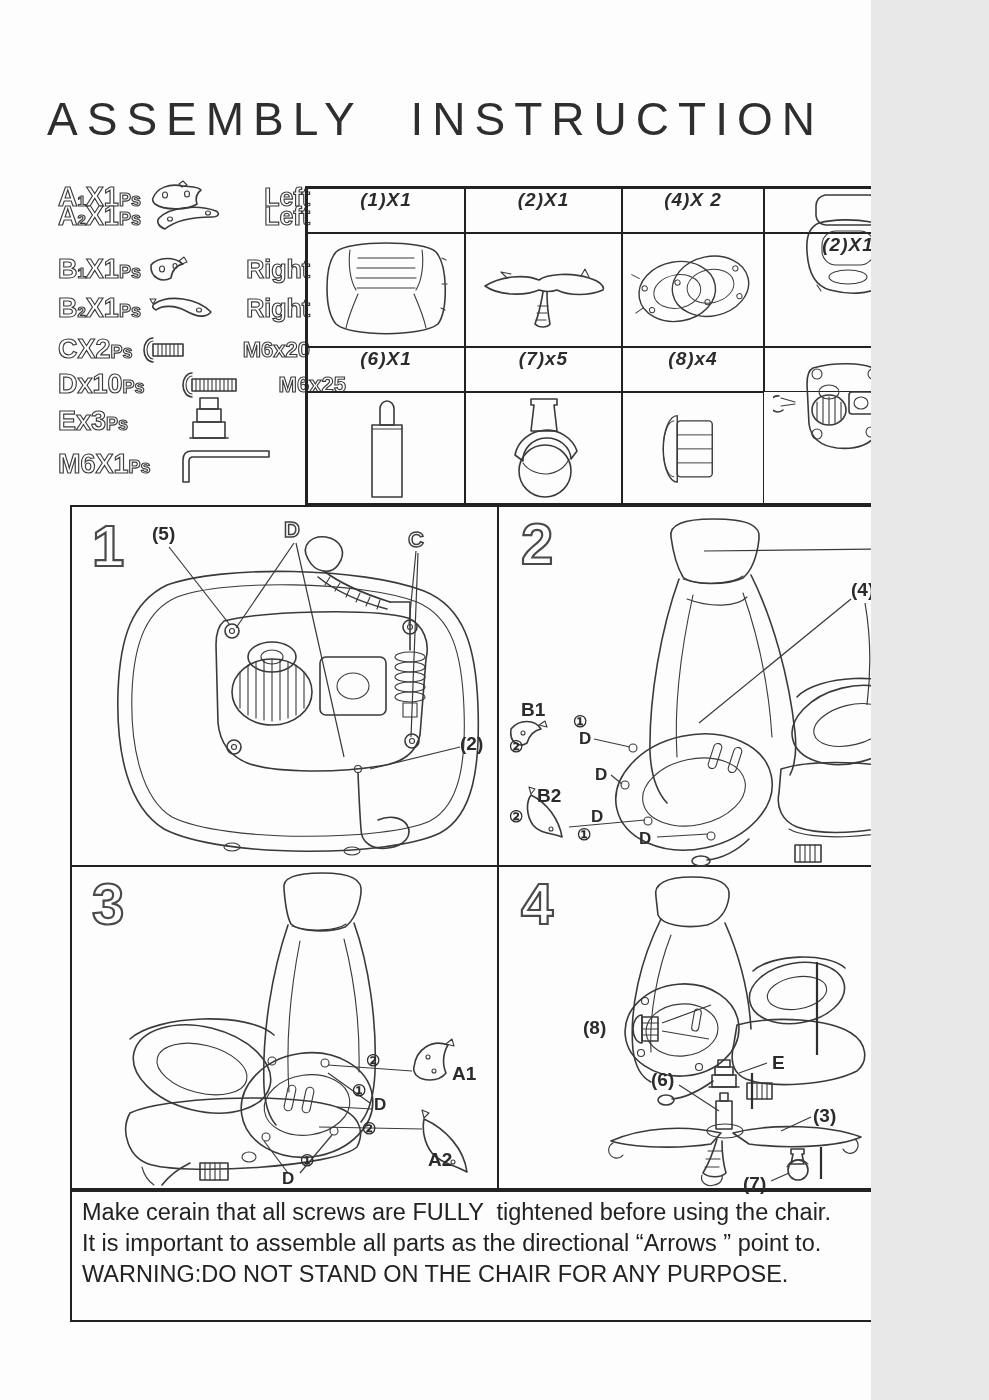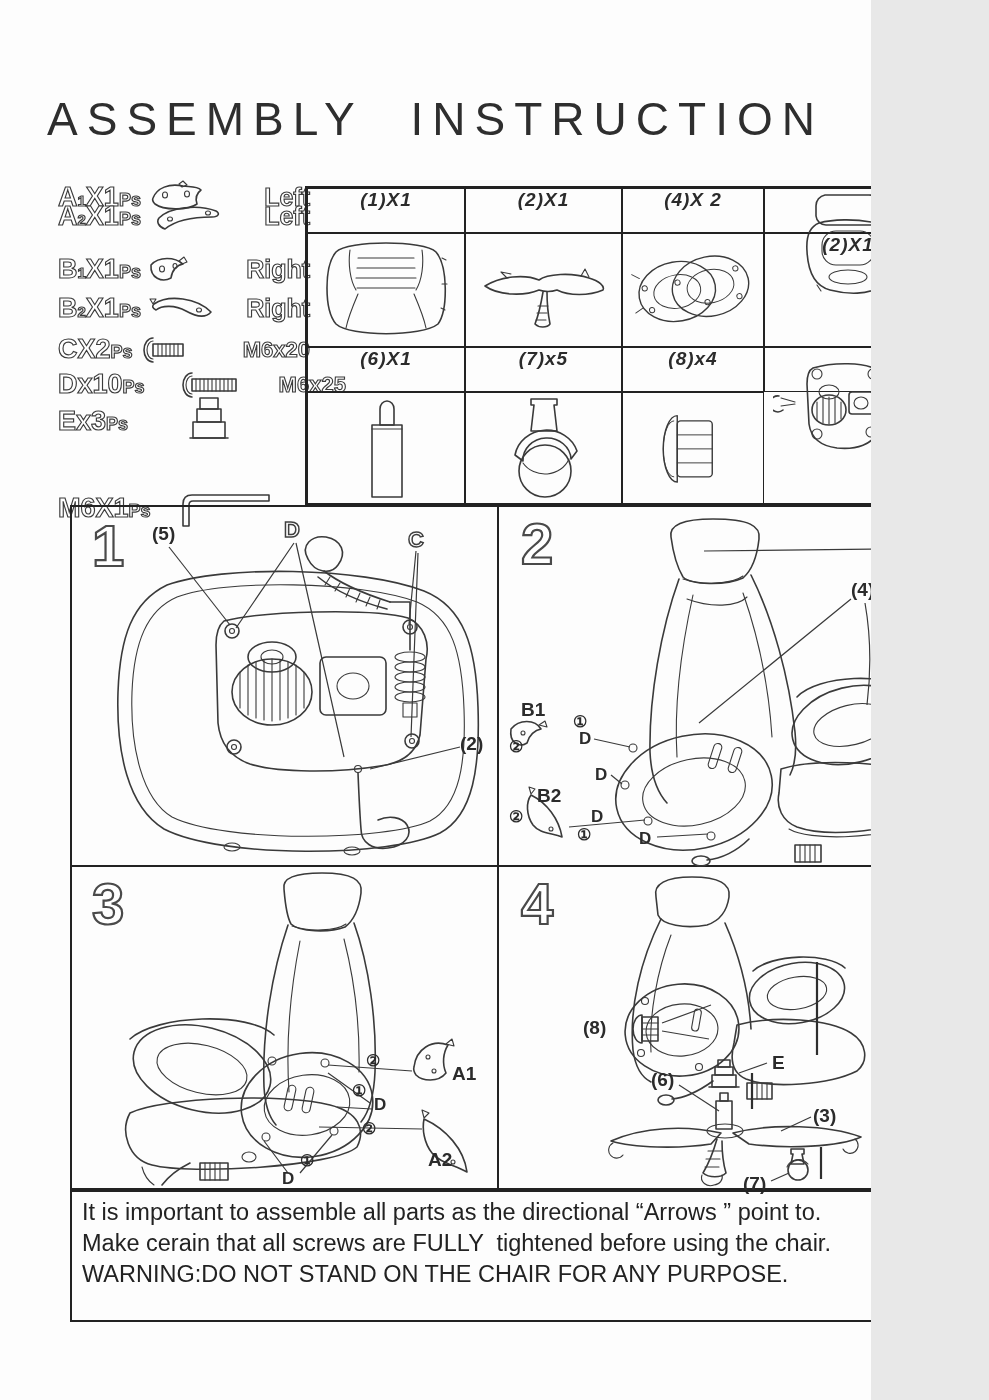--- a/index.html
+++ b/index.html
@@ -143,21 +143,21 @@
       <span class="picon" style="margin-left:58px;">
         <svg width="46" height="50" viewBox="0 0 46 50">
             <rect class="stroke" x="14" y="2" width="18" height="11"></rect>
             <rect class="stroke" x="11" y="13" width="24" height="13"></rect>
             <rect class="stroke" x="7" y="26" width="32" height="16"></rect>
             <path class="stroke" d="M4,42 h38"></path>
           </svg>
       </span>
     </div>
 
-    <div class="plist-row" style="top:488px;">
+    <div class="plist-row" style="top:444px;">
       <span class="pcode hollow"><span>M6</span><span>X1</span><span class="unit">Ps</span></span>
       <span class="picon" style="margin-left:26px;">
         <svg width="96" height="40" viewBox="0 0 96 40">
             <path class="stroke" d="M6,38 V16 Q6,7 15,7 H92 V13 H16 Q12,13 12,17 V38 Z"></path>
           </svg>
       </span>
     </div>
   </div>
 
   <div class="ptable">
@@ -522,18 +522,18 @@
       <span class="stepnum" style="left:22px;top:8px;">4</span>
       <span class="lbl big" style="left:84px;top:150px;">(8)</span>
       <span class="lbl big" style="left:273px;top:185px;">E</span>
       <span class="lbl big" style="left:152px;top:202px;">(6)</span>
       <span class="lbl big" style="left:314px;top:238px;">(3)</span>
       <span class="lbl big" style="left:244px;top:306px;">(7)</span>
     </div>
   </div>
 
   <div class="footer">
+    <div class="fline">Make cerain that all screws are FULLY  tightened before using the chair.</div>
     <div class="fline">It is important to assemble all parts as the directional “Arrows ” point to.</div>
-    <div class="fline">Make cerain that all screws are FULLY  tightened before using the chair.</div>
     <div class="fline">WARNING:DO NOT STAND ON THE CHAIR FOR ANY PURPOSE.</div>
   </div>
 
 </div>
 
 </body></html>

